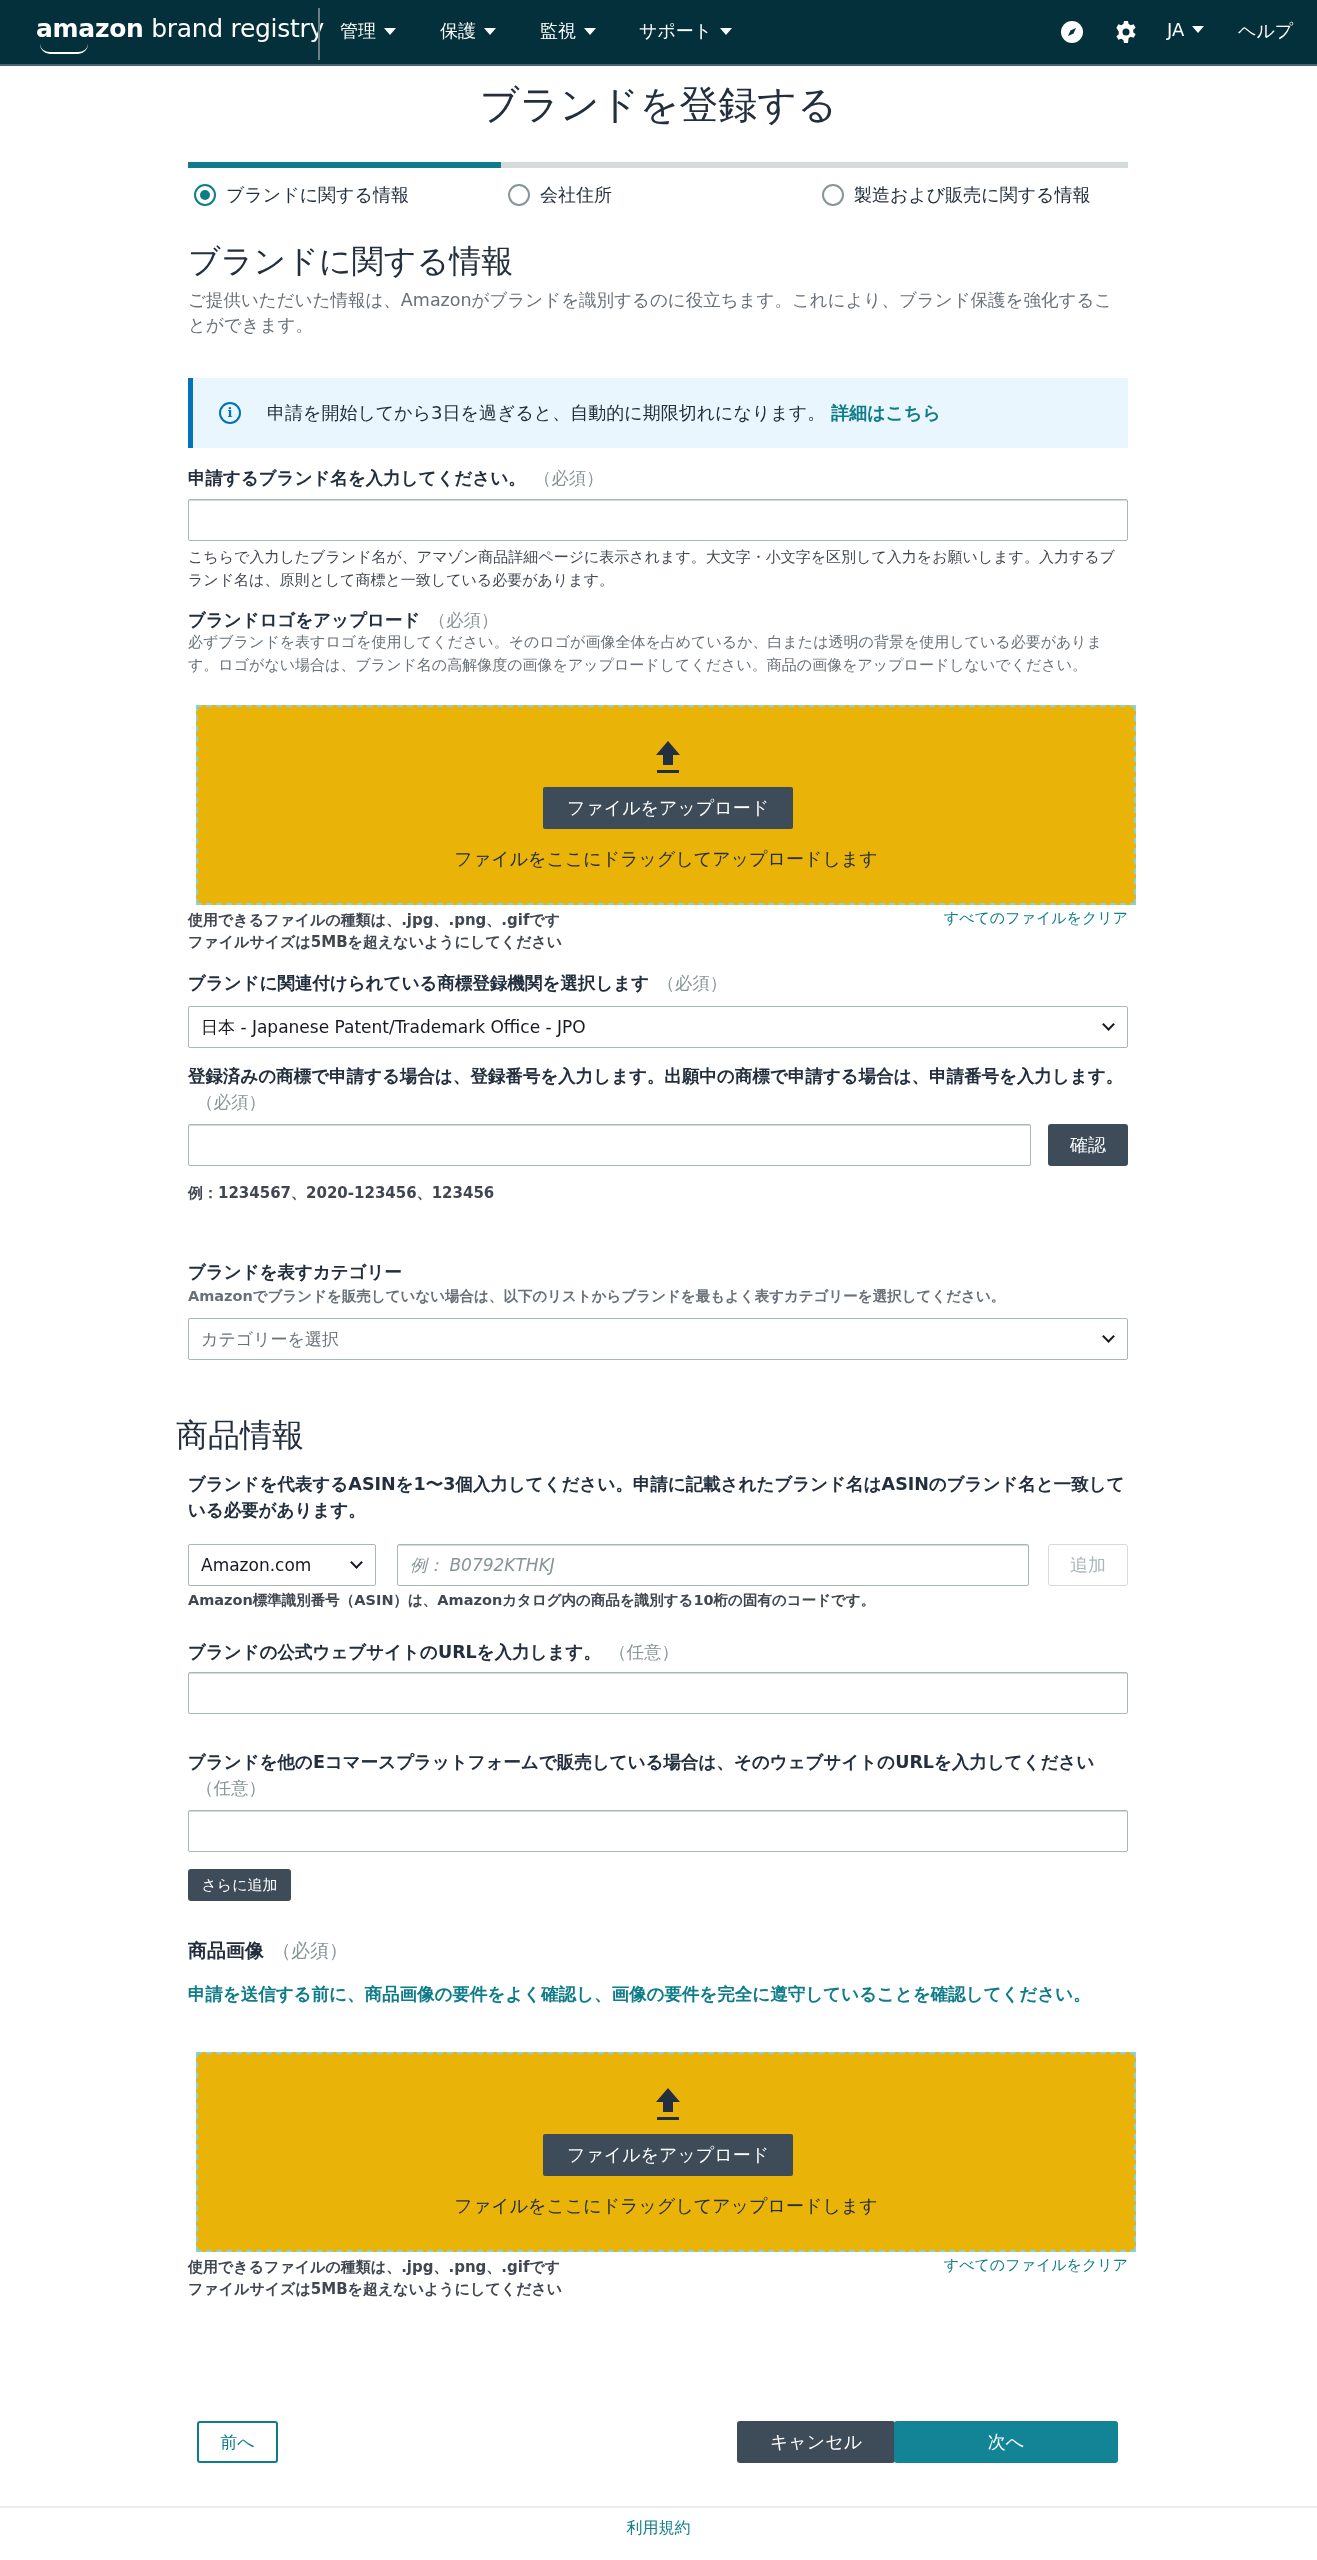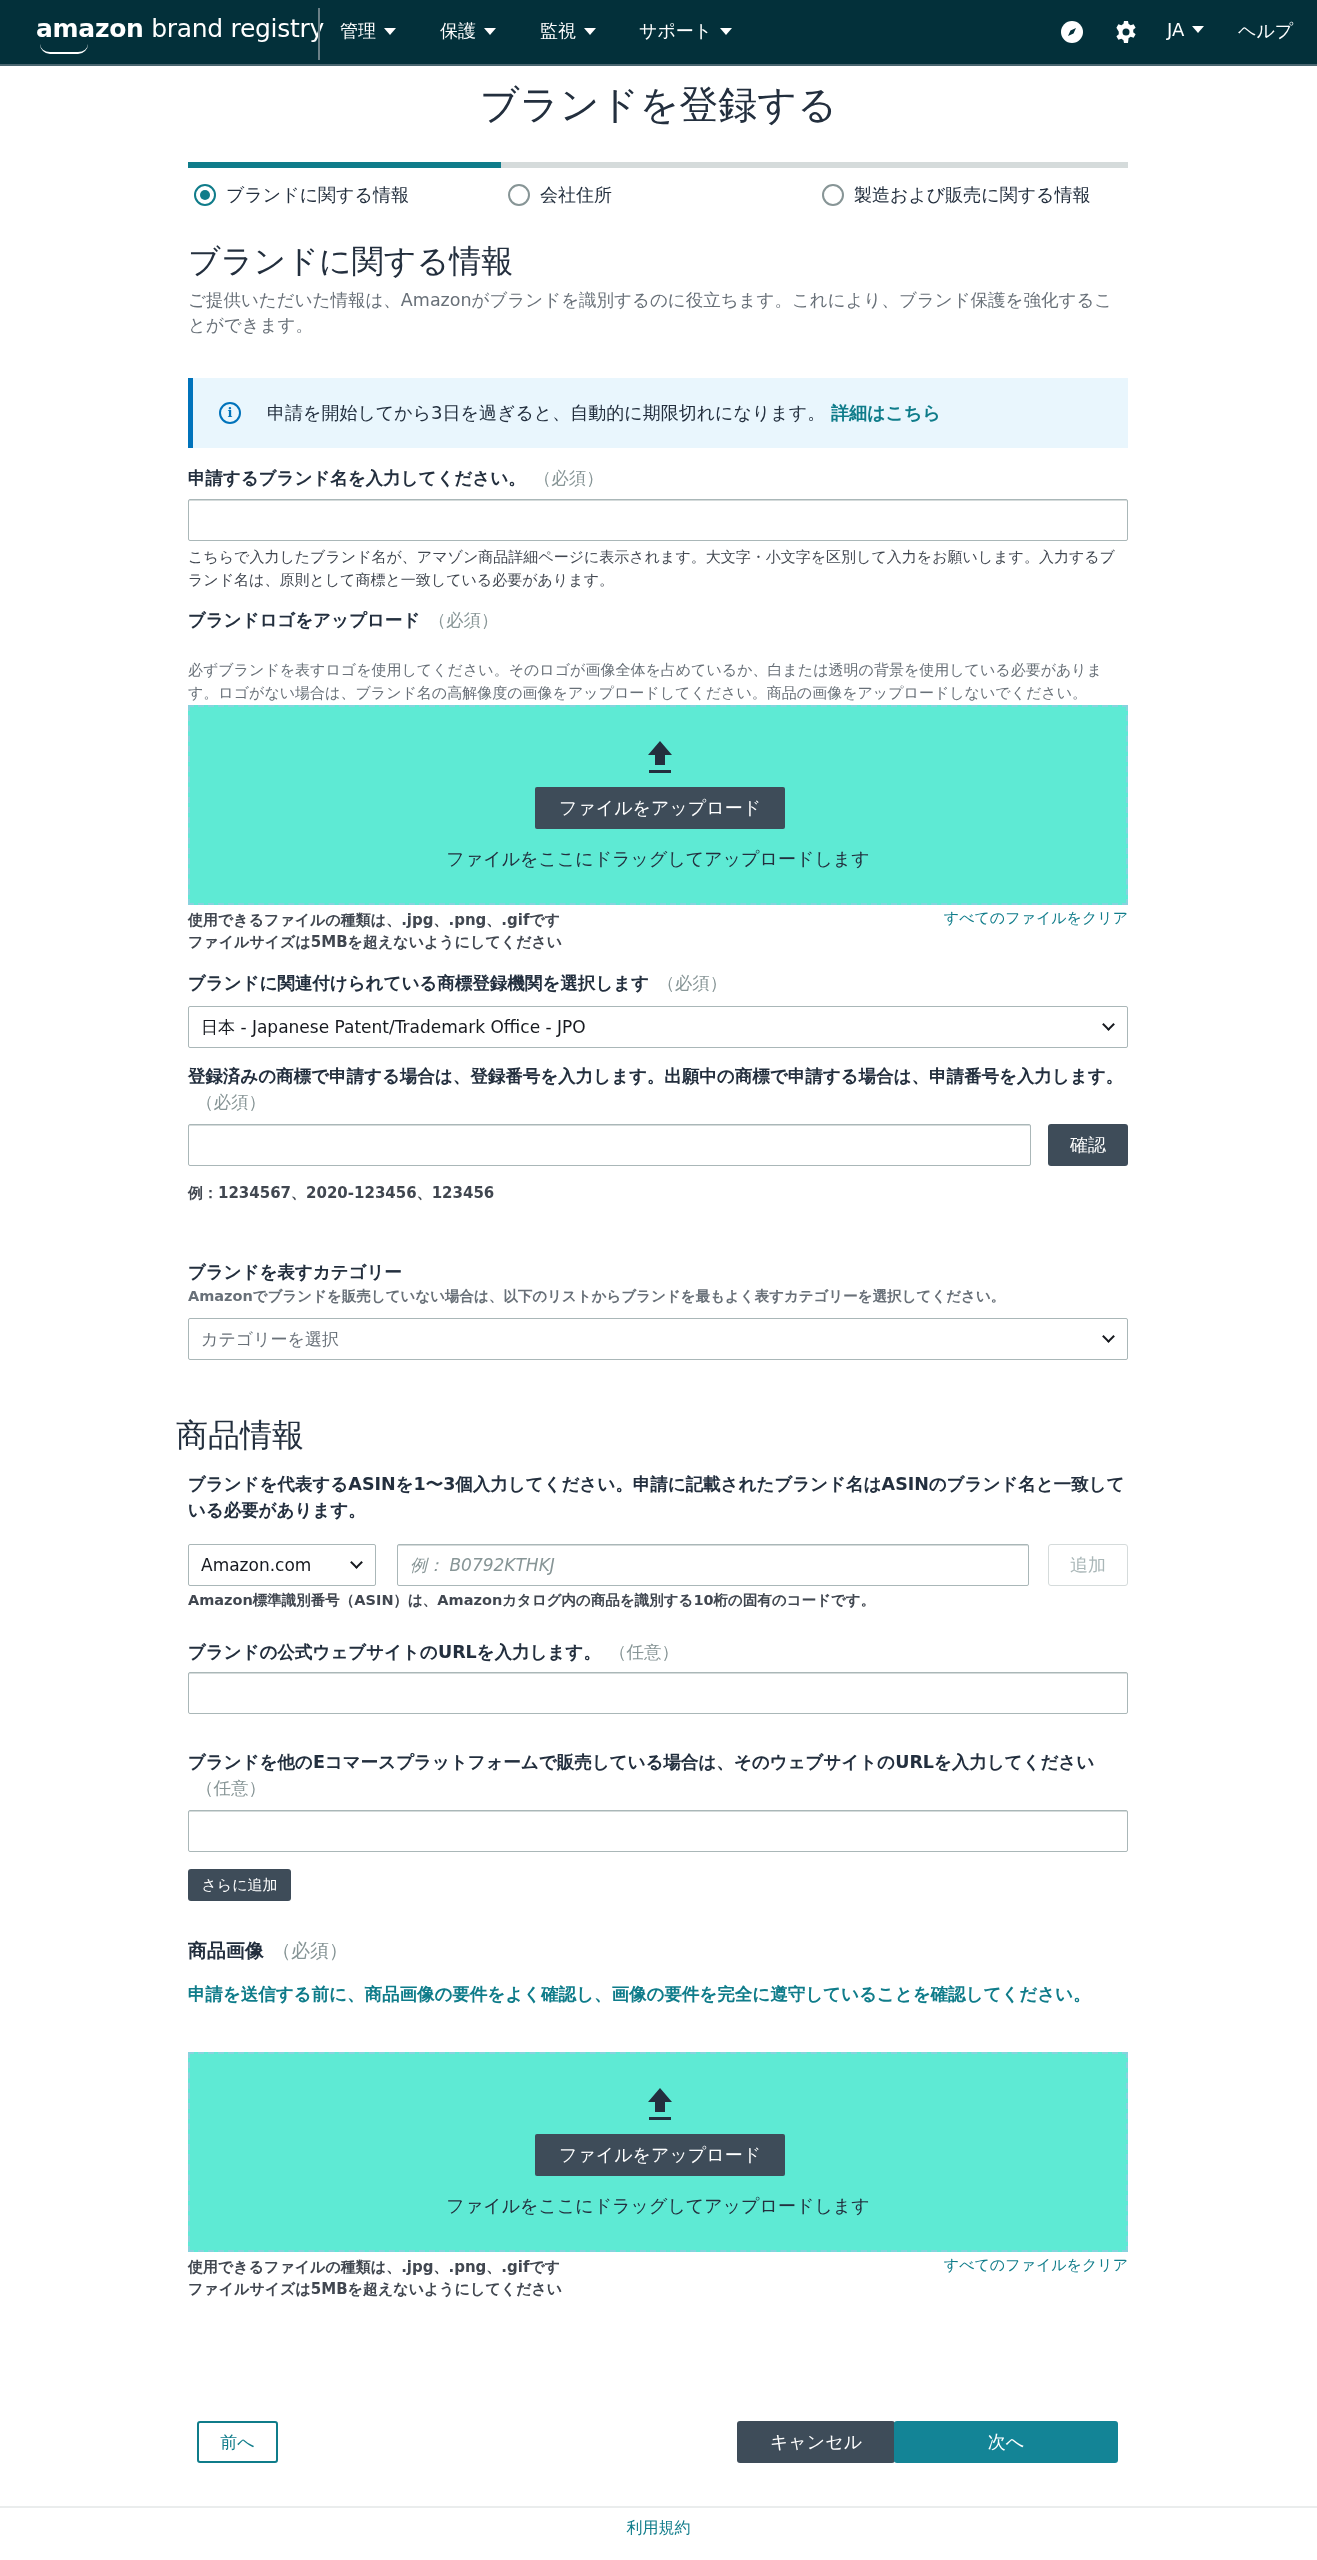--- a/index.html
+++ b/index.html
@@ -38,21 +38,21 @@
   .info .icon { margin-left: 26px; width: 22px; height: 22px; border: 2px solid #0073bb; border-radius: 50%; color: #0073bb; font-size: 13px; font-weight: bold; text-align: center; line-height: 18px; font-family: "DejaVu Serif", serif; }
   .info .msg { margin-left: 26px; font-size: 18px; color: #232f3e; }
   .info .link { font-weight: bold; color: #0f7c8a; margin-left: 6px; cursor: pointer; }
 
   .input { position: absolute; height: 42px; border: 1px solid #aab7b8; border-radius: 2px; background: #fff; box-shadow: inset 0 1px 0 #d5dbdb; font-size: 17px; padding: 0 12px; color: #16191f; font-family: inherit; }
   .input::placeholder { color: #879596; }
   .select { position: absolute; height: 42px; border: 1px solid #aab7b8; border-radius: 2px; background: #fff; display: flex; align-items: center; padding: 0 12px; font-size: 17px; color: #16191f; cursor: pointer; }
   .select .chev { position: absolute; right: 14px; top: 13px; width: 9px; height: 9px; border-right: 2px solid #16191f; border-bottom: 2px solid #16191f; transform: rotate(45deg); }
   .placeholder { color: #687078; }
 
-  .drop { position: absolute; left: 188px; width: 940px; height: 200px; border: 2px dashed #88d2de; background: #5eead4; }
+  .drop { position: absolute; left: 196px; width: 940px; height: 200px; border: 2px dashed #88d2de; background: #eab308; }
   .drop .up-icon { position: absolute; left: 456px; top: 32px; width: 28px; height: 36px; }
   .drop .btn-up { position: absolute; left: 345px; top: 80px; width: 250px; height: 42px; background: #3e4c59; color: #fff; font-size: 18px; border-radius: 2px; text-align: center; line-height: 42px; cursor: pointer; }
   .drop .hint { position: absolute; left: 0; width: 936px; top: 140px; text-align: center; font-size: 18px; color: #232f3e; }
   .clear-link { position: absolute; right: 189px; font-size: 15px; color: #0f7c8a; cursor: pointer; }
 
   .btn-dark { position: absolute; background: #3e4c59; color: #fff; border-radius: 3px; text-align: center; cursor: pointer; }
   .btn-light { position: absolute; background: #fff; border: 1px solid #d5dbdb; color: #aab7b8; border-radius: 3px; text-align: center; cursor: pointer; }
 
   .notice { color: #0f7c8a; font-weight: bold; font-size: 17.5px; line-height: 26px; }
 
@@ -129,21 +129,21 @@
 
 <div class="abs label" style="left:188px; top:465px;">
   <span>申請するブランド名を入力してください。</span><span class="req">（必須）</span>
 </div>
 <input class="input" style="left: 188px; top: 499px; width: 940px;" value="">
 <div class="abs help-text" style="left:188px; top:546px; width:940px;">こちらで入力したブランド名が、アマゾン商品詳細ページに表示されます。大文字・小文字を区別して入力をお願いします。入力するブランド名は、原則として商標と一致している必要があります。</div>
 
 <div class="abs label" style="left:188px; top:607px;">
   <span>ブランドロゴをアップロード</span><span class="req">（必須）</span>
 </div>
-<div class="abs help-text" style="left:188px; top:659px; width:940px; color:#687078;">必ずブランドを表すロゴを使用してください。そのロゴが画像全体を占めているか、白または透明の背景を使用している必要があります。ロゴがない場合は、ブランド名の高解像度の画像をアップロードしてください。商品の画像をアップロードしないでください。</div>
+<div class="abs help-text" style="left:188px; top:631px; width:940px; color:#687078;">必ずブランドを表すロゴを使用してください。そのロゴが画像全体を占めているか、白または透明の背景を使用している必要があります。ロゴがない場合は、ブランド名の高解像度の画像をアップロードしてください。商品の画像をアップロードしないでください。</div>
 
 <div class="drop" style="top:705px;">
   <svg class="up-icon" viewBox="0 0 28 36">
     <path d="M14 2 L26 16 H19 V26 H9 V16 H2 Z" fill="#232f3e"></path>
     <rect x="3" y="31" width="22" height="3" fill="#232f3e"></rect>
   </svg>
   <div class="btn-up">ファイルをアップロード</div>
   <div class="hint">ファイルをここにドラッグしてアップロードします</div>
 </div>
 <div class="abs small" style="left:188px; top:909px;">使用できるファイルの種類は、.jpg、.png、.gifです</div>

